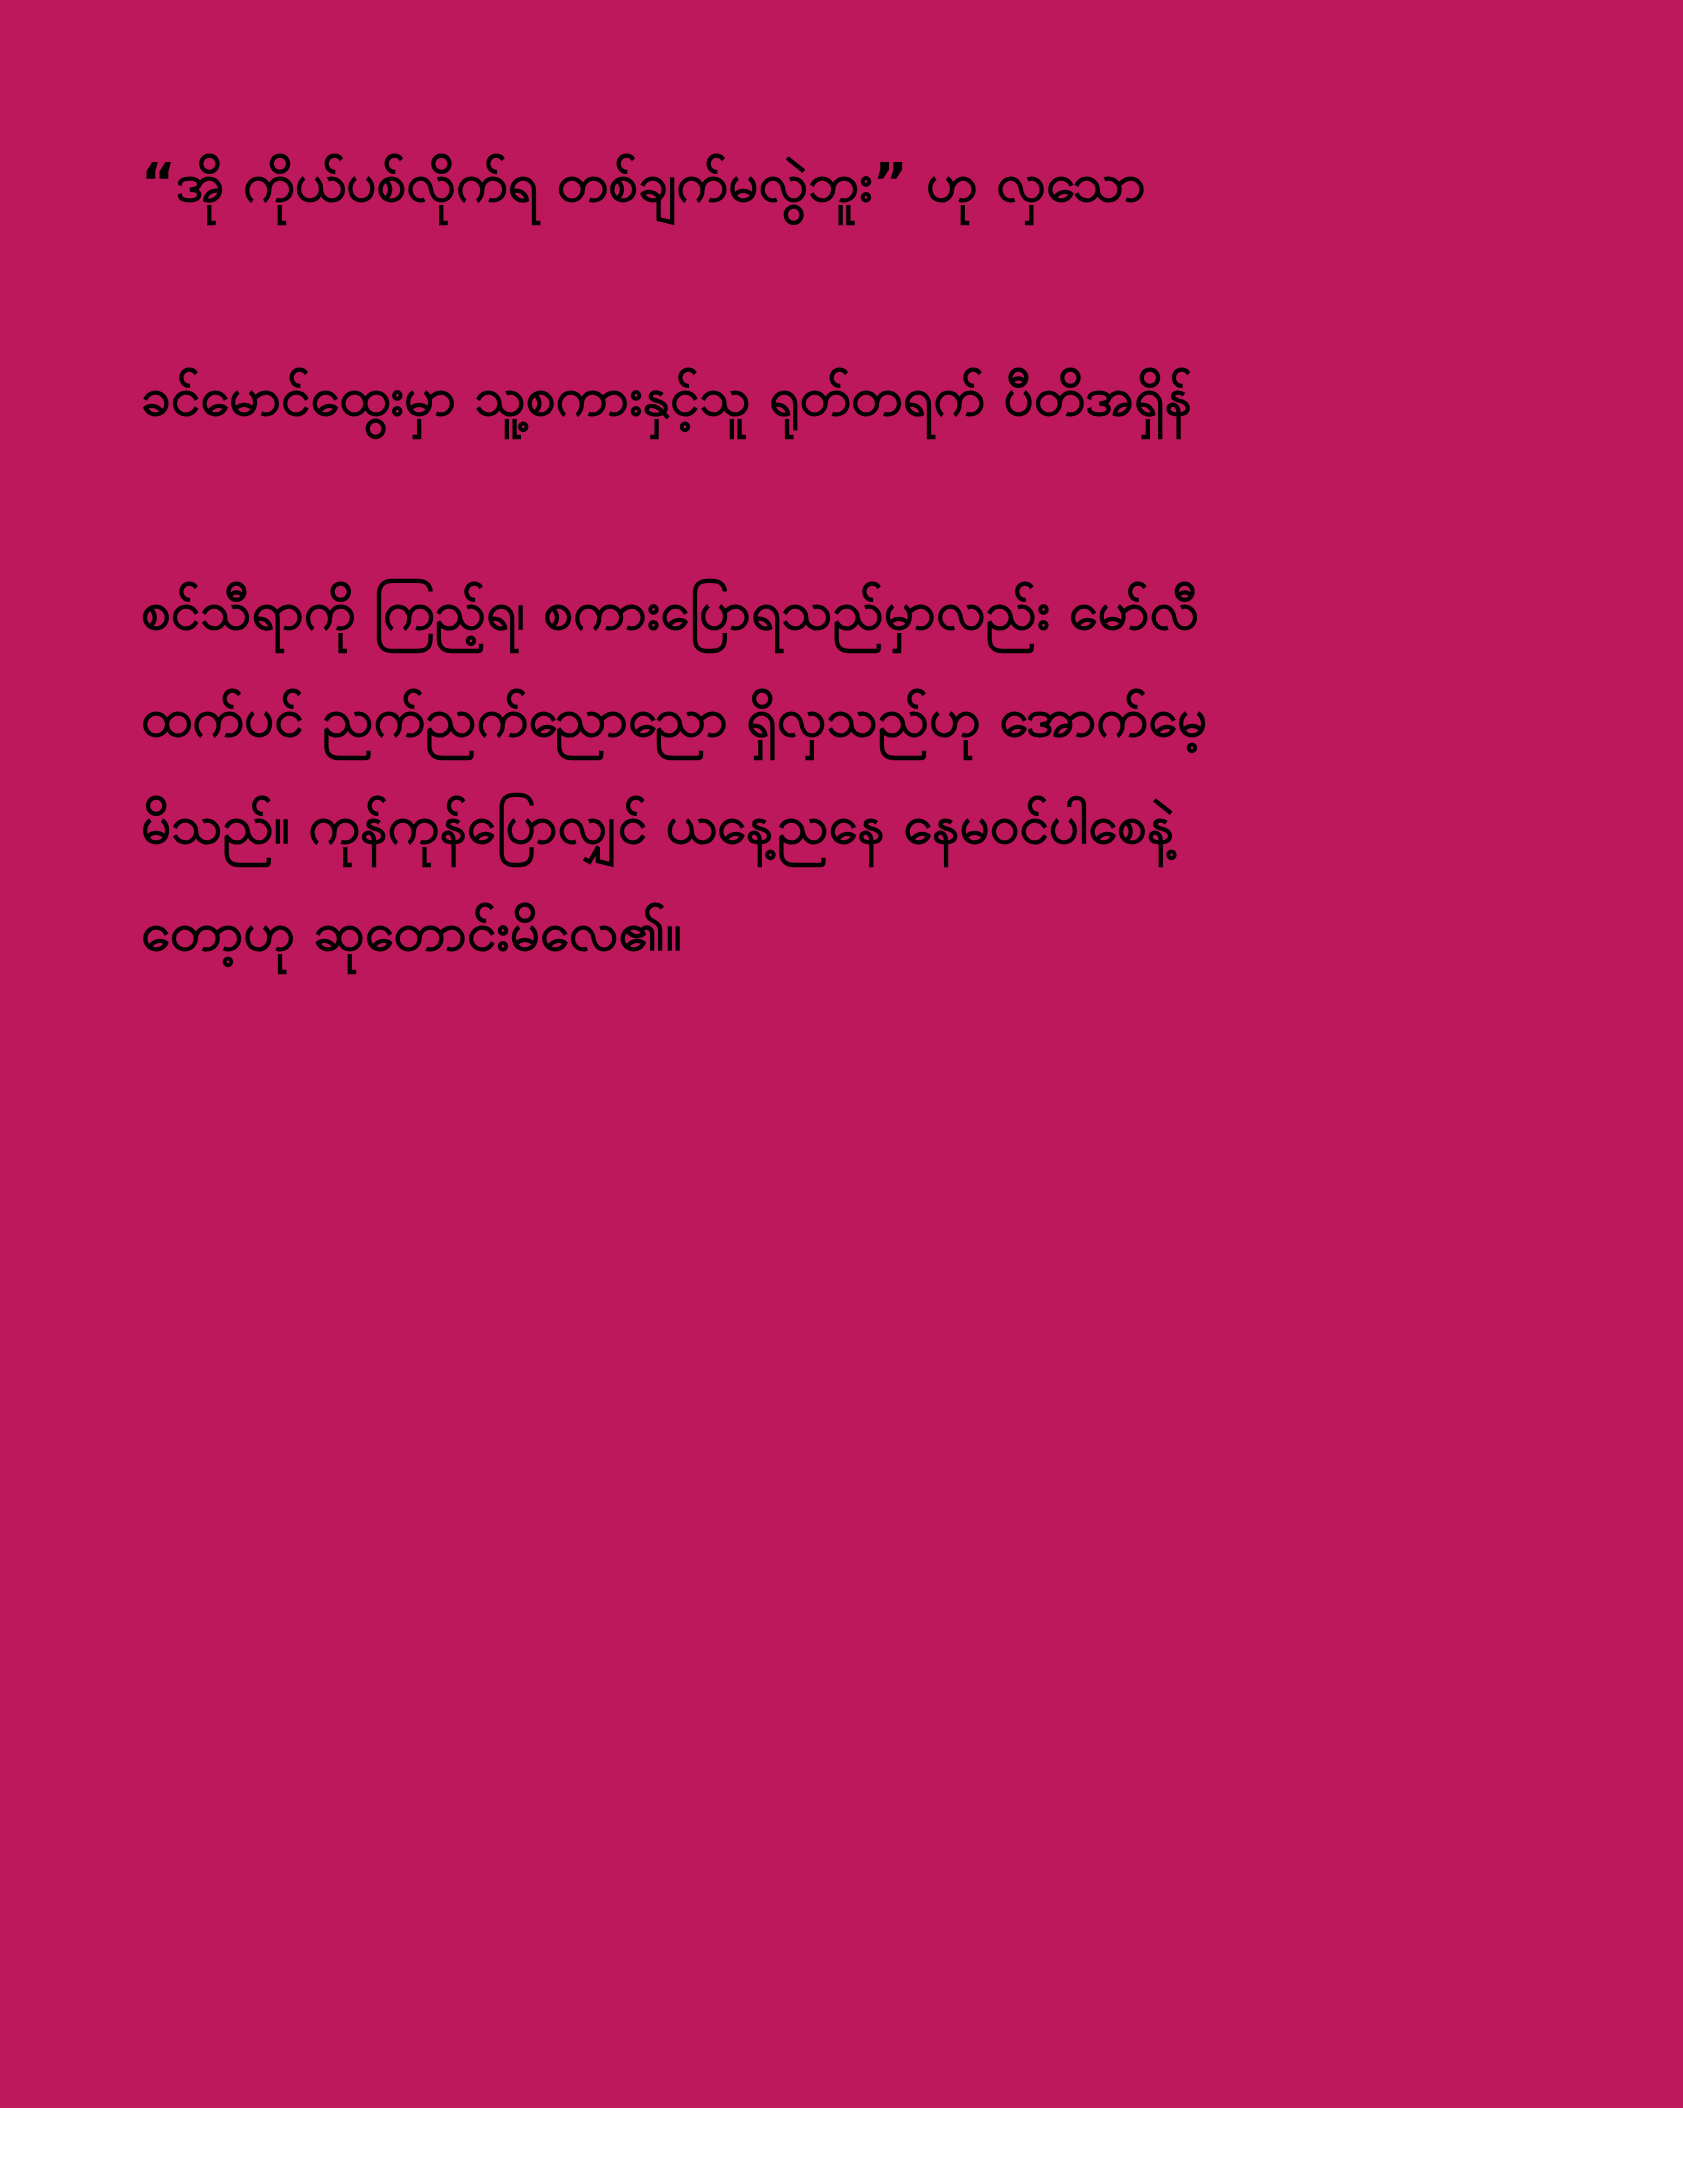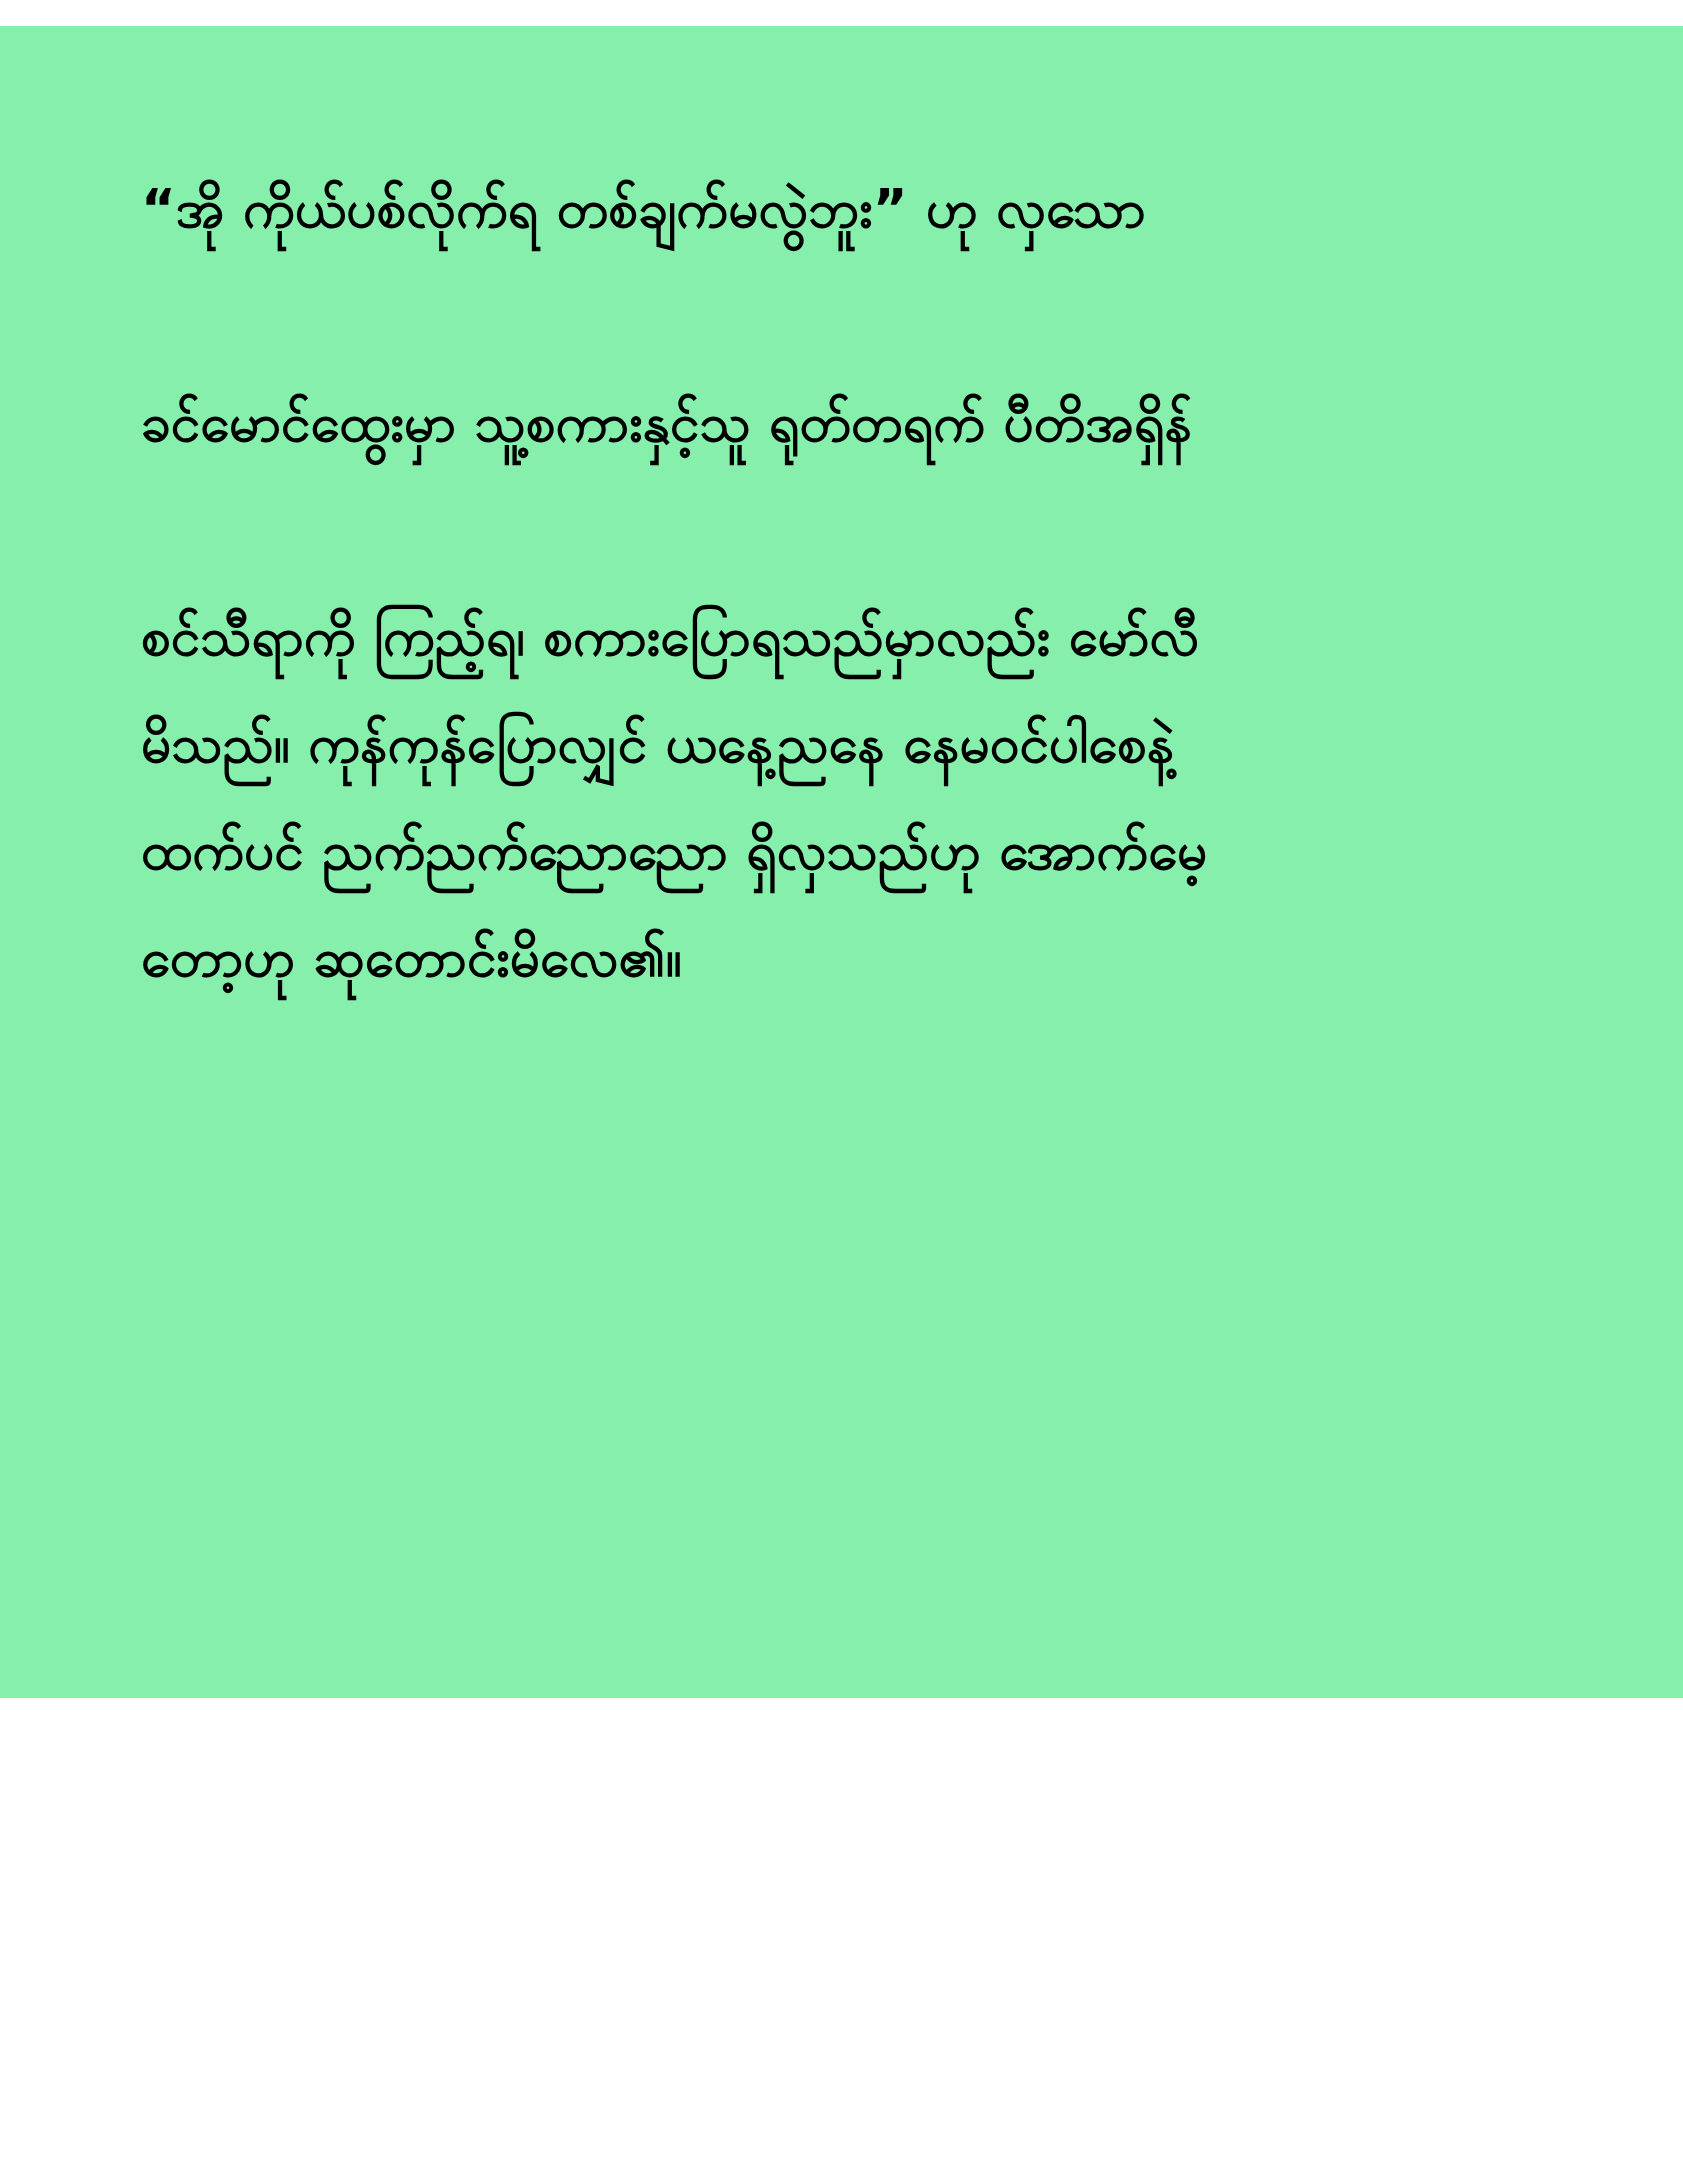--- a/index.html
+++ b/index.html
@@ -3,24 +3,23 @@
   <meta charset="utf-8">
   <style>
     html, body {
       margin: 0;
       padding: 0;
       background: #ffffff;
     }
     .page {
       position: relative;
       width: 1683px;
-      height: 1672px;
-      background: #86efac;
+      height: 2108px;
+      background: #be185d;
       overflow: hidden;
-      margin-top: 26px;
     }
     .text-block {
       position: absolute;
       left: 141px;
       top: 129px;
       width: 1426px;
       color: #000000;
       font-family: "DejaVu Sans", sans-serif;
       font-weight: 700;
       font-size: 53px;
@@ -43,21 +42,21 @@
     <div class="paragraph">
       <div class="line">“အို ကိုယ်ပစ်လိုက်ရ တစ်ချက်မလွဲဘူး” ဟု လှသော</div>
     </div>
 
     <div class="paragraph">
       <div class="line">ခင်မောင်ထွေးမှာ သူ့စကားနှင့်သူ ရုတ်တရက် ပီတိအရှိန်</div>
     </div>
 
     <div class="paragraph">
       <div class="line">စင်သီရာကို ကြည့်ရ၊ စကားပြောရသည်မှာလည်း မော်လီ</div>
+      <div class="line">ထက်ပင် ညက်ညက်ညောညော ရှိလှသည်ဟု အောက်မေ့</div>
       <div class="line">မိသည်။ ကုန်ကုန်ပြောလျှင် ယနေ့ညနေ နေမဝင်ပါစေနဲ့</div>
-      <div class="line">ထက်ပင် ညက်ညက်ညောညော ရှိလှသည်ဟု အောက်မေ့</div>
       <div class="line">တော့ဟု ဆုတောင်းမိလေ၏။</div>
     </div>
 
 
   </div>
 </div>
 
 
 </body></html>

